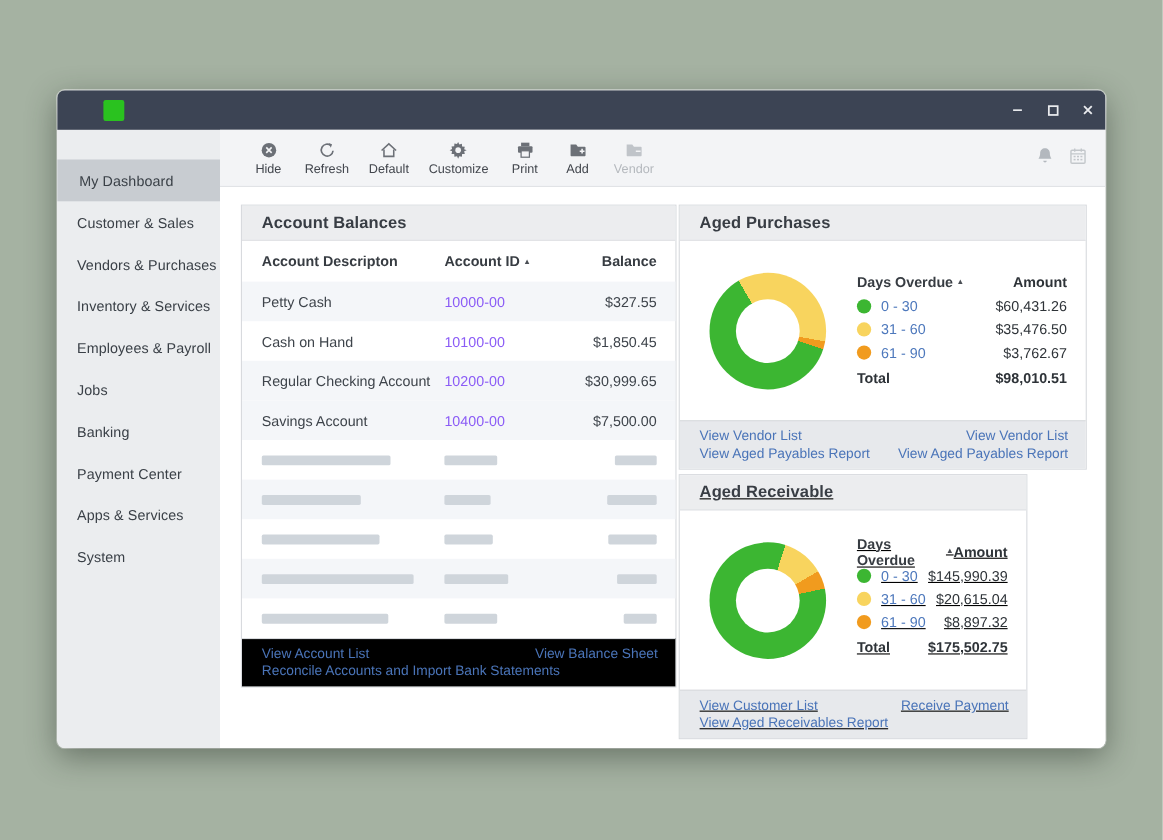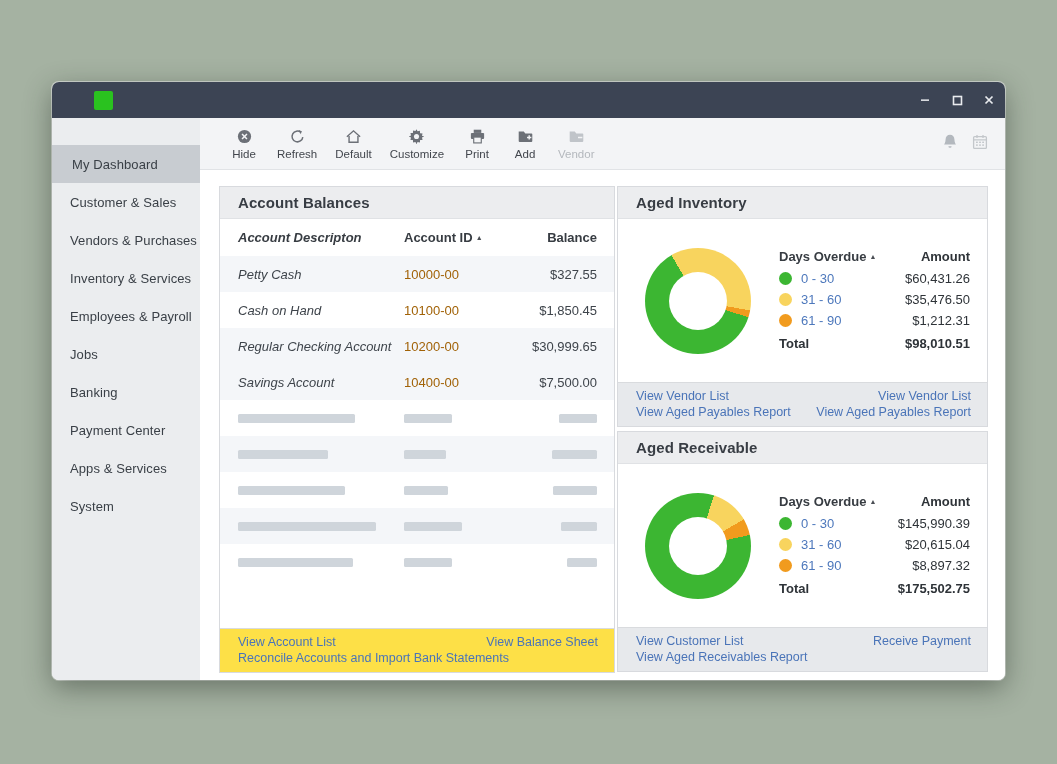--- a/index.html
+++ b/index.html
@@ -50,35 +50,35 @@
   .panel-header {
     height:32px; background:#ecedef; border-bottom:1px solid #e0e2e5;
     display:flex; align-items:center; padding-left:18px;
     font-size:15px; font-weight:700; color:#383d44; letter-spacing:.1px;
   }
   
   #panel-ab { left:19px; top:16px; width:396px; }
   .tbl-row { display:flex; align-items:center; height:36px; font-size:13px; color:#3e444b; }
   .tbl-row.head { height:37px; font-weight:700; color:#373c42; }
   .tbl-row.alt { background:#f4f6f9; }
-  .col-desc { flex:1; padding-left:18px; white-space:nowrap; overflow:hidden;font-style:italic; }
+  .col-desc { flex:1; padding-left:18px; white-space:nowrap; overflow:hidden; }
   .col-id { width:110px; flex:0 0 110px; }
   .col-bal { width:100px; flex:0 0 100px; text-align:right; padding-right:17px; }
-  .id-link { color:#a16207; text-decoration:none; }
+  .id-link { color:#8b5cf6; text-decoration:none; }
   .sort-arrow { font-size:7px; color:#4a4e54; vertical-align:2px; margin-left:3px; }
   .skel { height:9px; border-radius:1.5px; background:#cfd5db; display:inline-block; }
   .panel-footer {
-    background:#fde047; border-top:1px solid #d9dbde; padding:5px 16px 6px 18px;
-    font-size:12.5px; line-height:16px;margin-top:48px;
+    background:#000000; border-top:1px solid #d9dbde; padding:5px 16px 6px 18px;
+    font-size:12.5px; line-height:16px;
   }
   .panel-footer a, .blue-link { color:#4a74b8; text-decoration:none; cursor:pointer; }
   .foot-line { display:flex; justify-content:space-between; }
   
   #panel-ap { left:417px; top:16px; width:371px; }
-  #panel-ar { left:417px; top:261px; width:371px; }
+  #panel-ar { left:417px; top:261px; width:317px;text-decoration:underline; }
   .donut-body { height:163px; display:flex; align-items:center; }
   .donut { width:106px; height:106px; border-radius:50%; margin-left:27px; position:relative; flex:0 0 106px; }
   .donut-hole { position:absolute; left:50%; top:50%; width:58px; height:58px; margin:-29px 0 0 -29px; border-radius:50%; background:#fff; }
   .legend { flex:1; margin:0 17px 0 28px; font-size:13px; }
   .leg-row { display:flex; align-items:center; height:21px; }
   .leg-row.head { height:23px; font-weight:700; color:#373c42; }
   .leg-row.total { height:25px; font-weight:700; color:#2e3338; }
   .leg-left { flex:1; display:flex; align-items:center; }
   .leg-right { text-align:right; color:#2e3338; }
   .dot { width:13px; height:13px; border-radius:50%; margin-right:9px; flex:0 0 13px; }
@@ -283,21 +283,21 @@
               <a>View Account List</a>
               <a>View Balance Sheet</a>
             </div>
             <div class="foot-line">
               <a>Reconcile Accounts and Import Bank Statements</a>
             </div>
           </div>
         </div>
 
         <div class="panel" id="panel-ap">
-          <div class="panel-header">Aged Inventory</div>
+          <div class="panel-header">Aged Purchases</div>
           <div class="donut-body">
             <div class="donut" style="background: conic-gradient(from 108deg, rgb(60, 182, 50) 0deg, rgb(60, 182, 50) 221.969deg, rgb(248, 212, 94) 221.969deg, rgb(248, 212, 94) 352.276deg, rgb(241, 155, 30) 352.276deg, rgb(241, 155, 30) 360deg);">
               <div class="donut-hole"></div>
             </div>
             <div class="legend">
               <div class="leg-row head">
                 <div class="leg-left">
                     <span>Days Overdue</span>
                     <span class="sort-arrow">▲</span>
                   </div>
@@ -315,21 +315,21 @@
                     <span class="dot" style="background: rgb(248, 212, 94);"></span>
                     <a class="range-link blue-link">31 - 60</a>
                   </div>
                 <div class="leg-right">$35,476.50</div>
               </div>
               <div class="leg-row">
                 <div class="leg-left">
                     <span class="dot" style="background: rgb(241, 155, 30);"></span>
                     <a class="range-link blue-link">61 - 90</a>
                   </div>
-                <div class="leg-right">$1,212.31</div>
+                <div class="leg-right">$3,762.67</div>
               </div>
               <div class="leg-row total">
                 <div class="leg-left">Total</div>
                 <div class="leg-right">$98,010.51</div>
               </div>
             </div>
           </div>
           <div class="donut-foot">
             <div class="foot-col">
               <a class="blue-link">View Vendor List</a>

